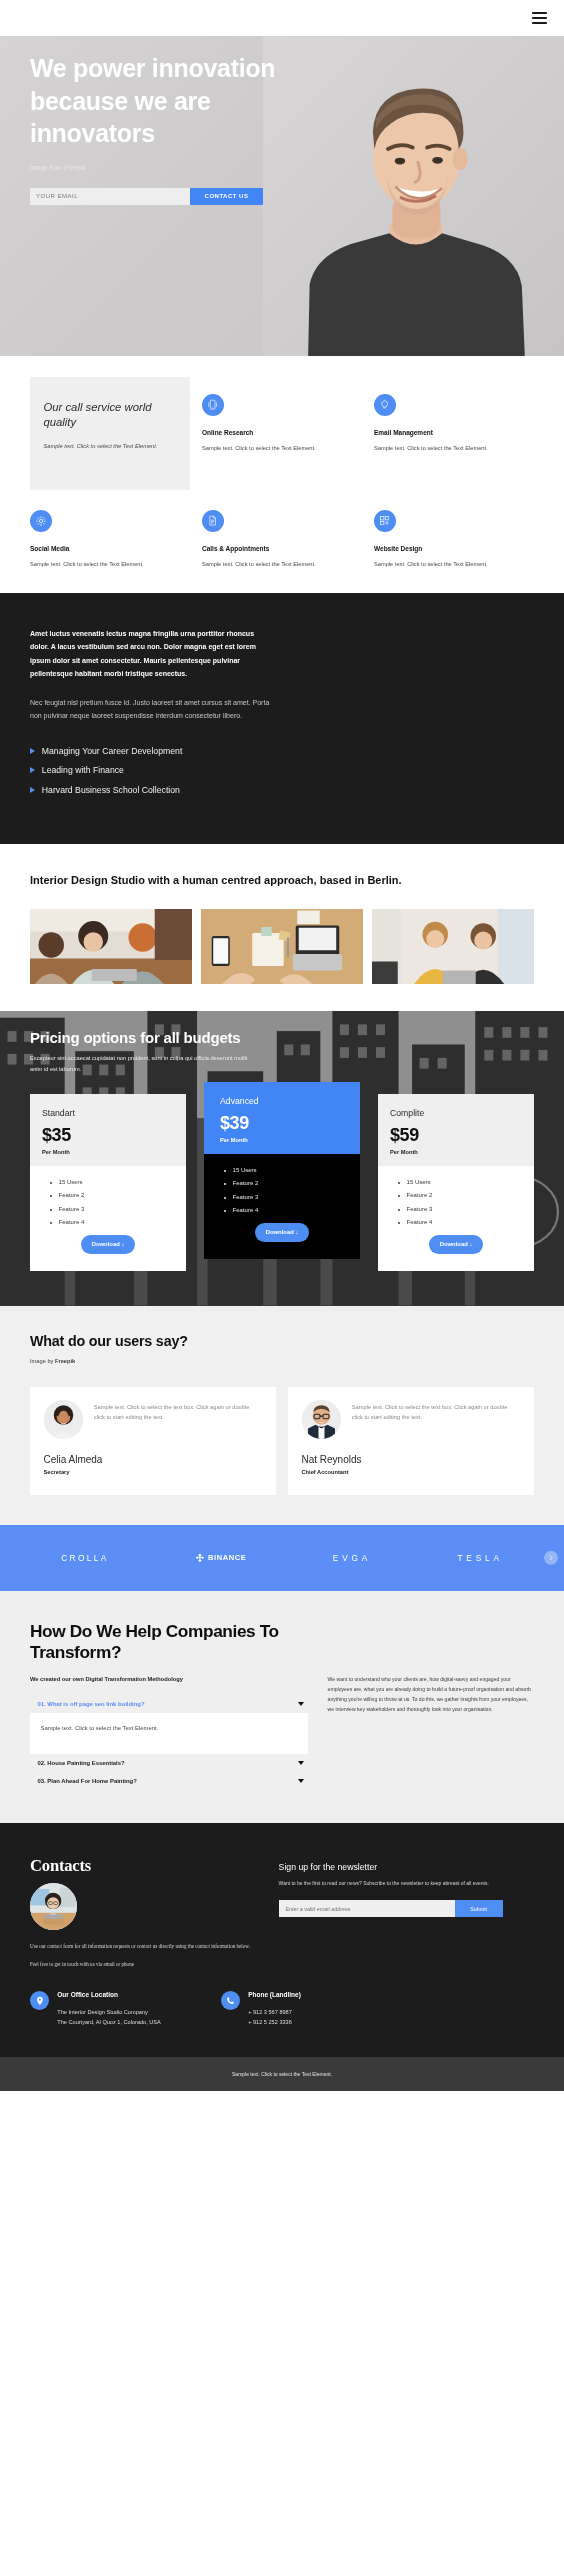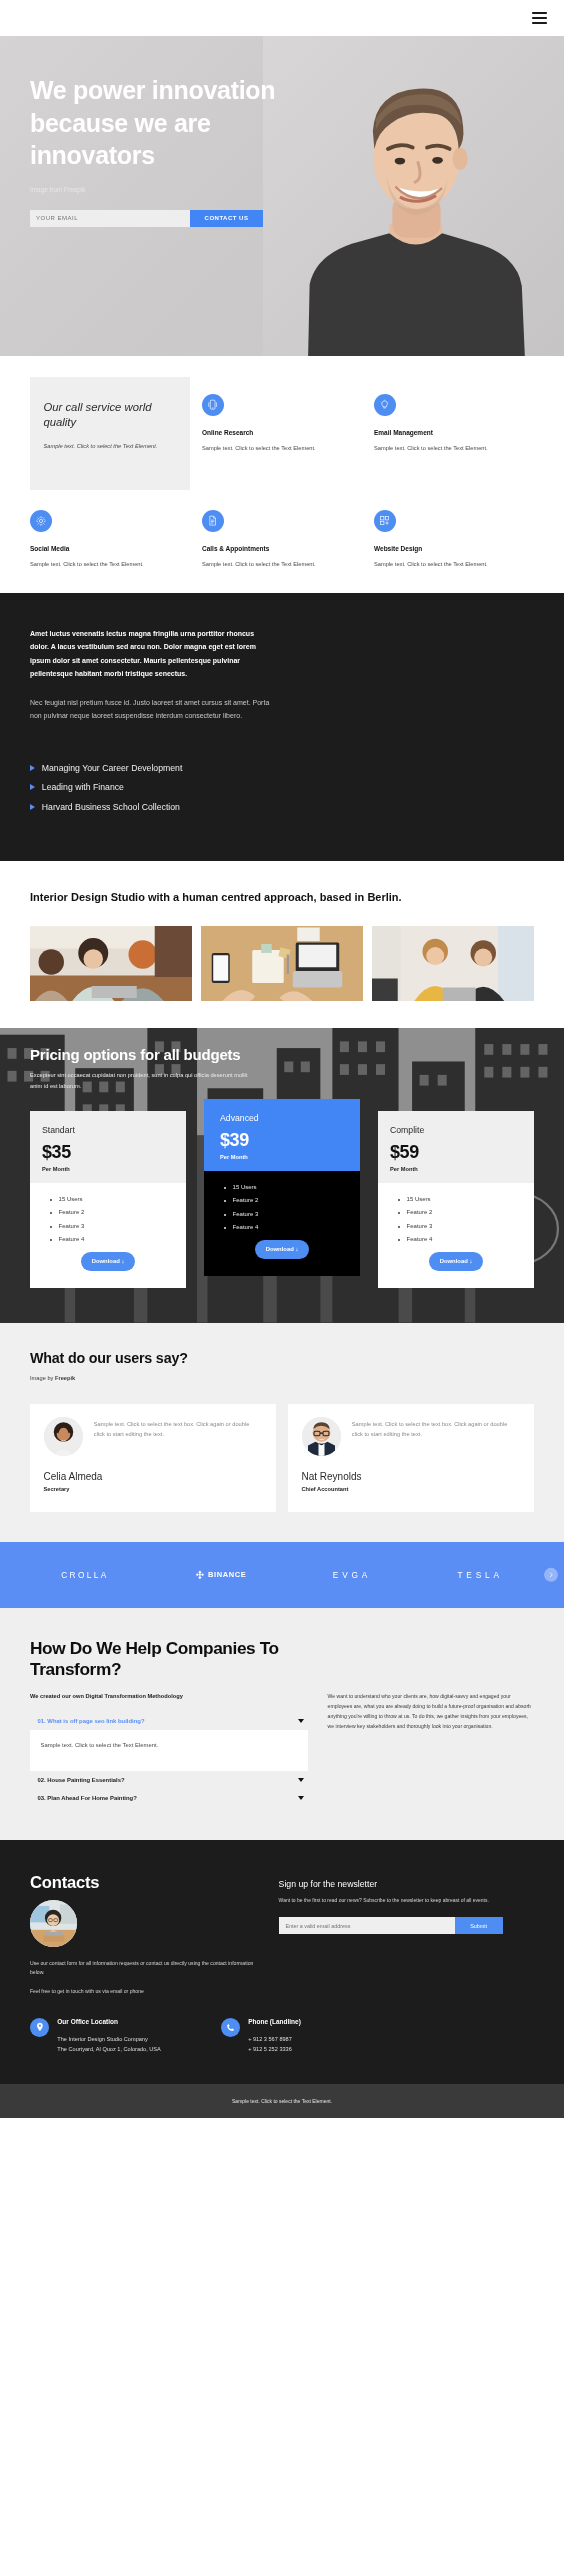--- a/index.html
+++ b/index.html
@@ -29,21 +29,21 @@
     position: relative;
     height: 320px;
     background: linear-gradient(135deg,#d6d3d4 0%, #cdcacb 45%, #c9c6c8 100%);
     overflow: hidden;
   }
   .hero-photo {
     position: absolute; right: 0; top: 0; width: 316px; height: 320px;
     overflow: hidden;
   }
   .hero-photo svg { position: absolute; right: -15px; bottom: 0; }
-  .hero-inner { position: relative; z-index: 3; padding: 38px 0 0 30px; width: 324px; }
+  .hero-inner { position: relative; z-index: 3; padding: 16px 0 0 30px; width: 324px; }
   .hero h1 {
     font-size: 25px; line-height: 1.30; color: #ffffff; font-weight: 700;
     letter-spacing: -0.3px;
   }
   .hero-credit { margin-top: 14.3px; font-size: 6.4px; color: #eceaea; opacity: .85; }
   .hero-form { margin-top: 17.3px; display: flex; width: 233px; height: 16.6px; }
   .hero-form input {
     flex: 1; border: 0; background: #eeeeee; font-size: 6px; letter-spacing: 0.5px;
     color: #8c8c8c; padding: 0 6px; font-family: "Liberation Sans", sans-serif;
   }
@@ -70,21 +70,21 @@
     display: flex; align-items: center; justify-content: center;
   }
   .icon-circle svg { display: block; }
   .svc-card h3 { margin-top: 13.5px; font-size: 6.5px; font-weight: 700; color: #101010; }
   .svc-card p { margin-top: 8.3px; font-size: 5.7px; line-height: 1.75; color: #4a4a4a; }
 
   
   .dark { background: #1c1c1c; color: #ffffff; padding: 34px 30px 39px 30px; }
   .dark .lead { font-size: 7px; line-height: 1.92; font-weight: 700; width: 245px; }
   .dark .sub { margin-top: 15px; font-size: 7px; line-height: 1.92; color: #c7c7c7; width: 245px; }
-  .dark ul { list-style: none; margin-top: 40px; }
+  .dark ul { list-style: none; margin-top: 23px; }
   .dark li { display: flex; align-items: center; gap: 6.8px; margin-bottom: 9.8px; }
   .tri {
     width: 0; height: 0; border-left: 5.3px solid #5b8def;
     border-top: 3.4px solid transparent; border-bottom: 3.4px solid transparent;
   }
   .dark li span { font-size: 8.7px; color: #efefef; font-weight: 400; }
 
   
   .studio { background: #ffffff; padding: 29px 30px 27px 30px; }
   .studio h2 { font-size: 11px; font-weight: 700; line-height: 1.42; color: #111111; }
@@ -163,21 +163,21 @@
   .acc-head .q { font-size: 5.9px; font-weight: 700; color: #1b1b1b; }
   .acc-item.open .acc-head .q { color: #5b8ef4; }
   .caret { width: 0; height: 0; border-left: 3.8px solid transparent; border-right: 3.8px solid transparent; border-top: 4.5px solid #111111; margin-right: 3px; }
   .acc-body { background: #ffffff; padding: 12px 10.5px 22.6px 10.5px; }
   .acc-body p { font-size: 5.9px; color: #4b4b4b; }
   .faq-right { flex: 1; padding-top: 53px; }
   .faq-right p { font-size: 5.1px; line-height: 2.0; color: #3a3a3a; }
 
   
   .contacts { background: #1c1c1c; color: #ffffff; padding: 33px 30px 0 30px; display: flex; gap: 22.6px; }
-  .c-left { width: 226px; }
+  .c-left { width: 226px; font-family: Liberation Serif, serif; }
   .c-left h2 { font-size: 16.6px; font-weight: 700; letter-spacing: -0.2px; }
   .c-av { margin-top: 7.5px; width: 47px; height: 47px; border-radius: 50%; overflow: hidden; position: relative; background: #d8d3cc; }
   .c-av svg { position: absolute; inset: 0; }
   .c-left p { margin-top: 11.3px; font-size: 5.1px; line-height: 1.9; color: #d6d6d6; }
   .c-left p.second { margin-top: 9px; }
   .c-right { flex: 1; padding-top: 6px; }
   .c-right h3 { font-size: 8.7px; font-weight: 400; color: #ffffff; }
   .c-right p { margin-top: 7.5px; font-size: 5px; line-height: 1.85; color: #d6d6d6; }
   .news-form { margin-top: 11.3px; display: flex; height: 17.3px; width: 224px; }
   .news-form input { flex: 1; border: 0; background: #efefef; padding: 0 6.8px; font-size: 5.4px; color: #8a8a8a; font-family: "Liberation Sans", sans-serif; }

